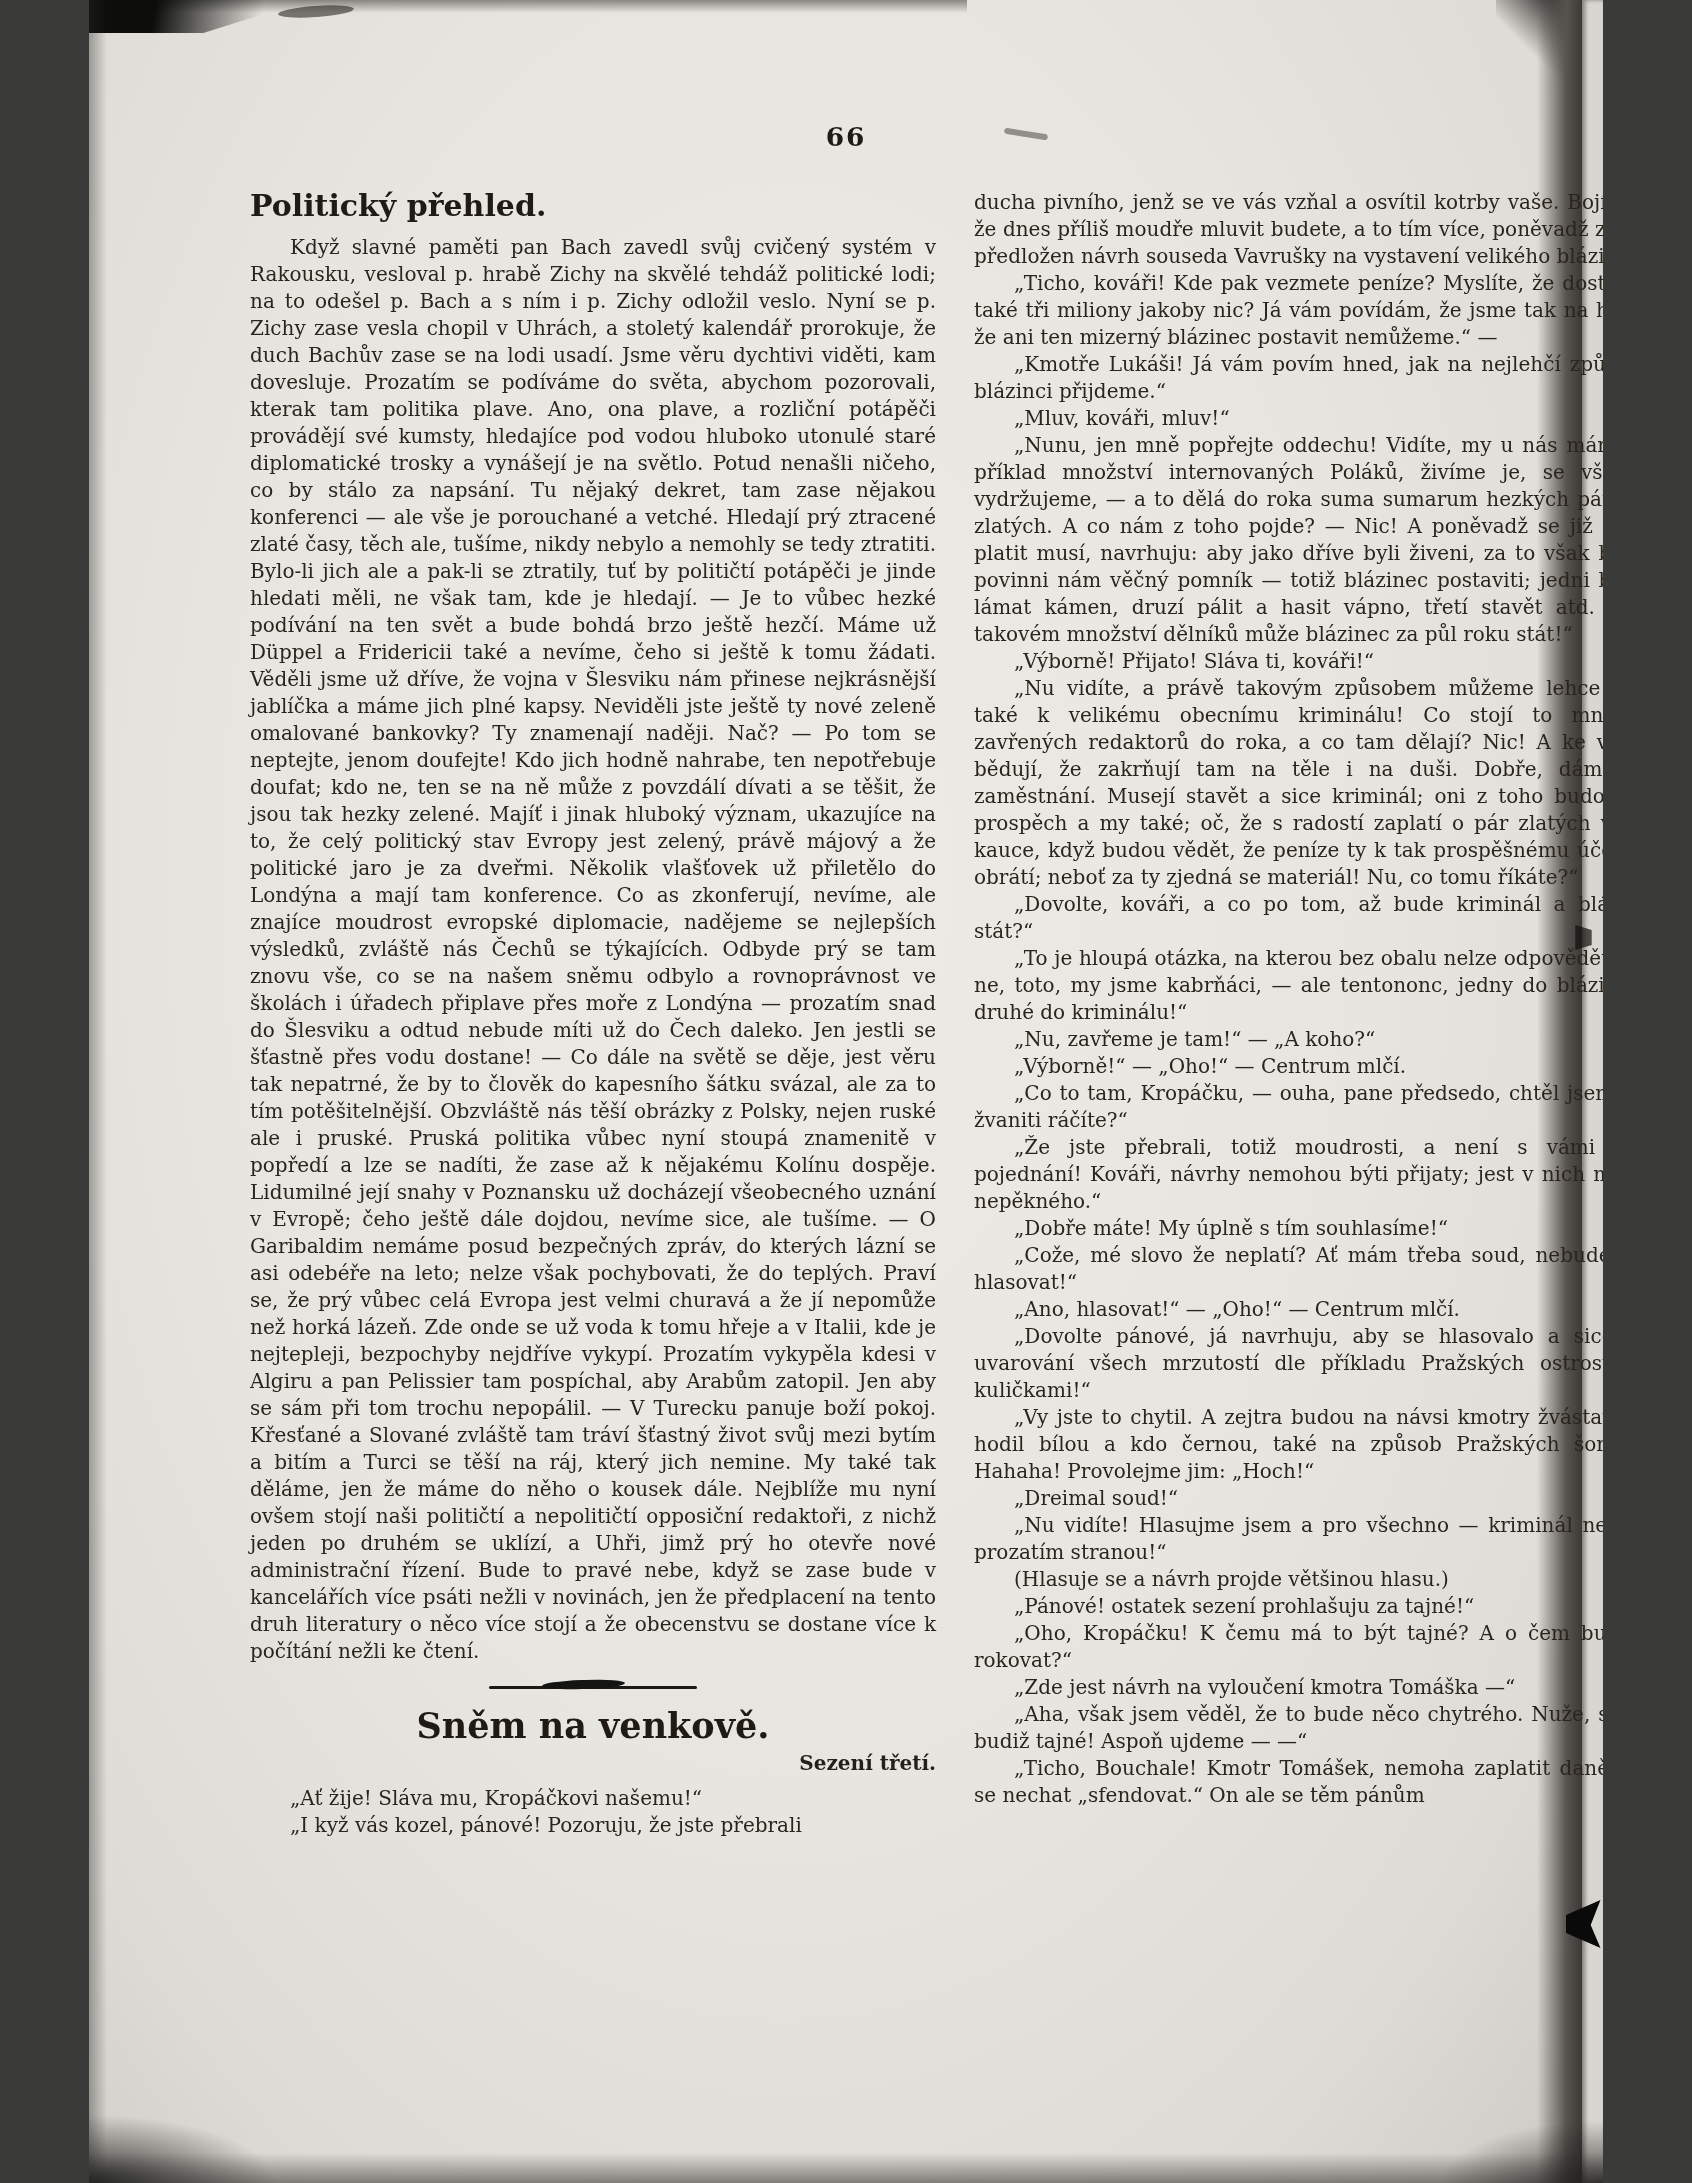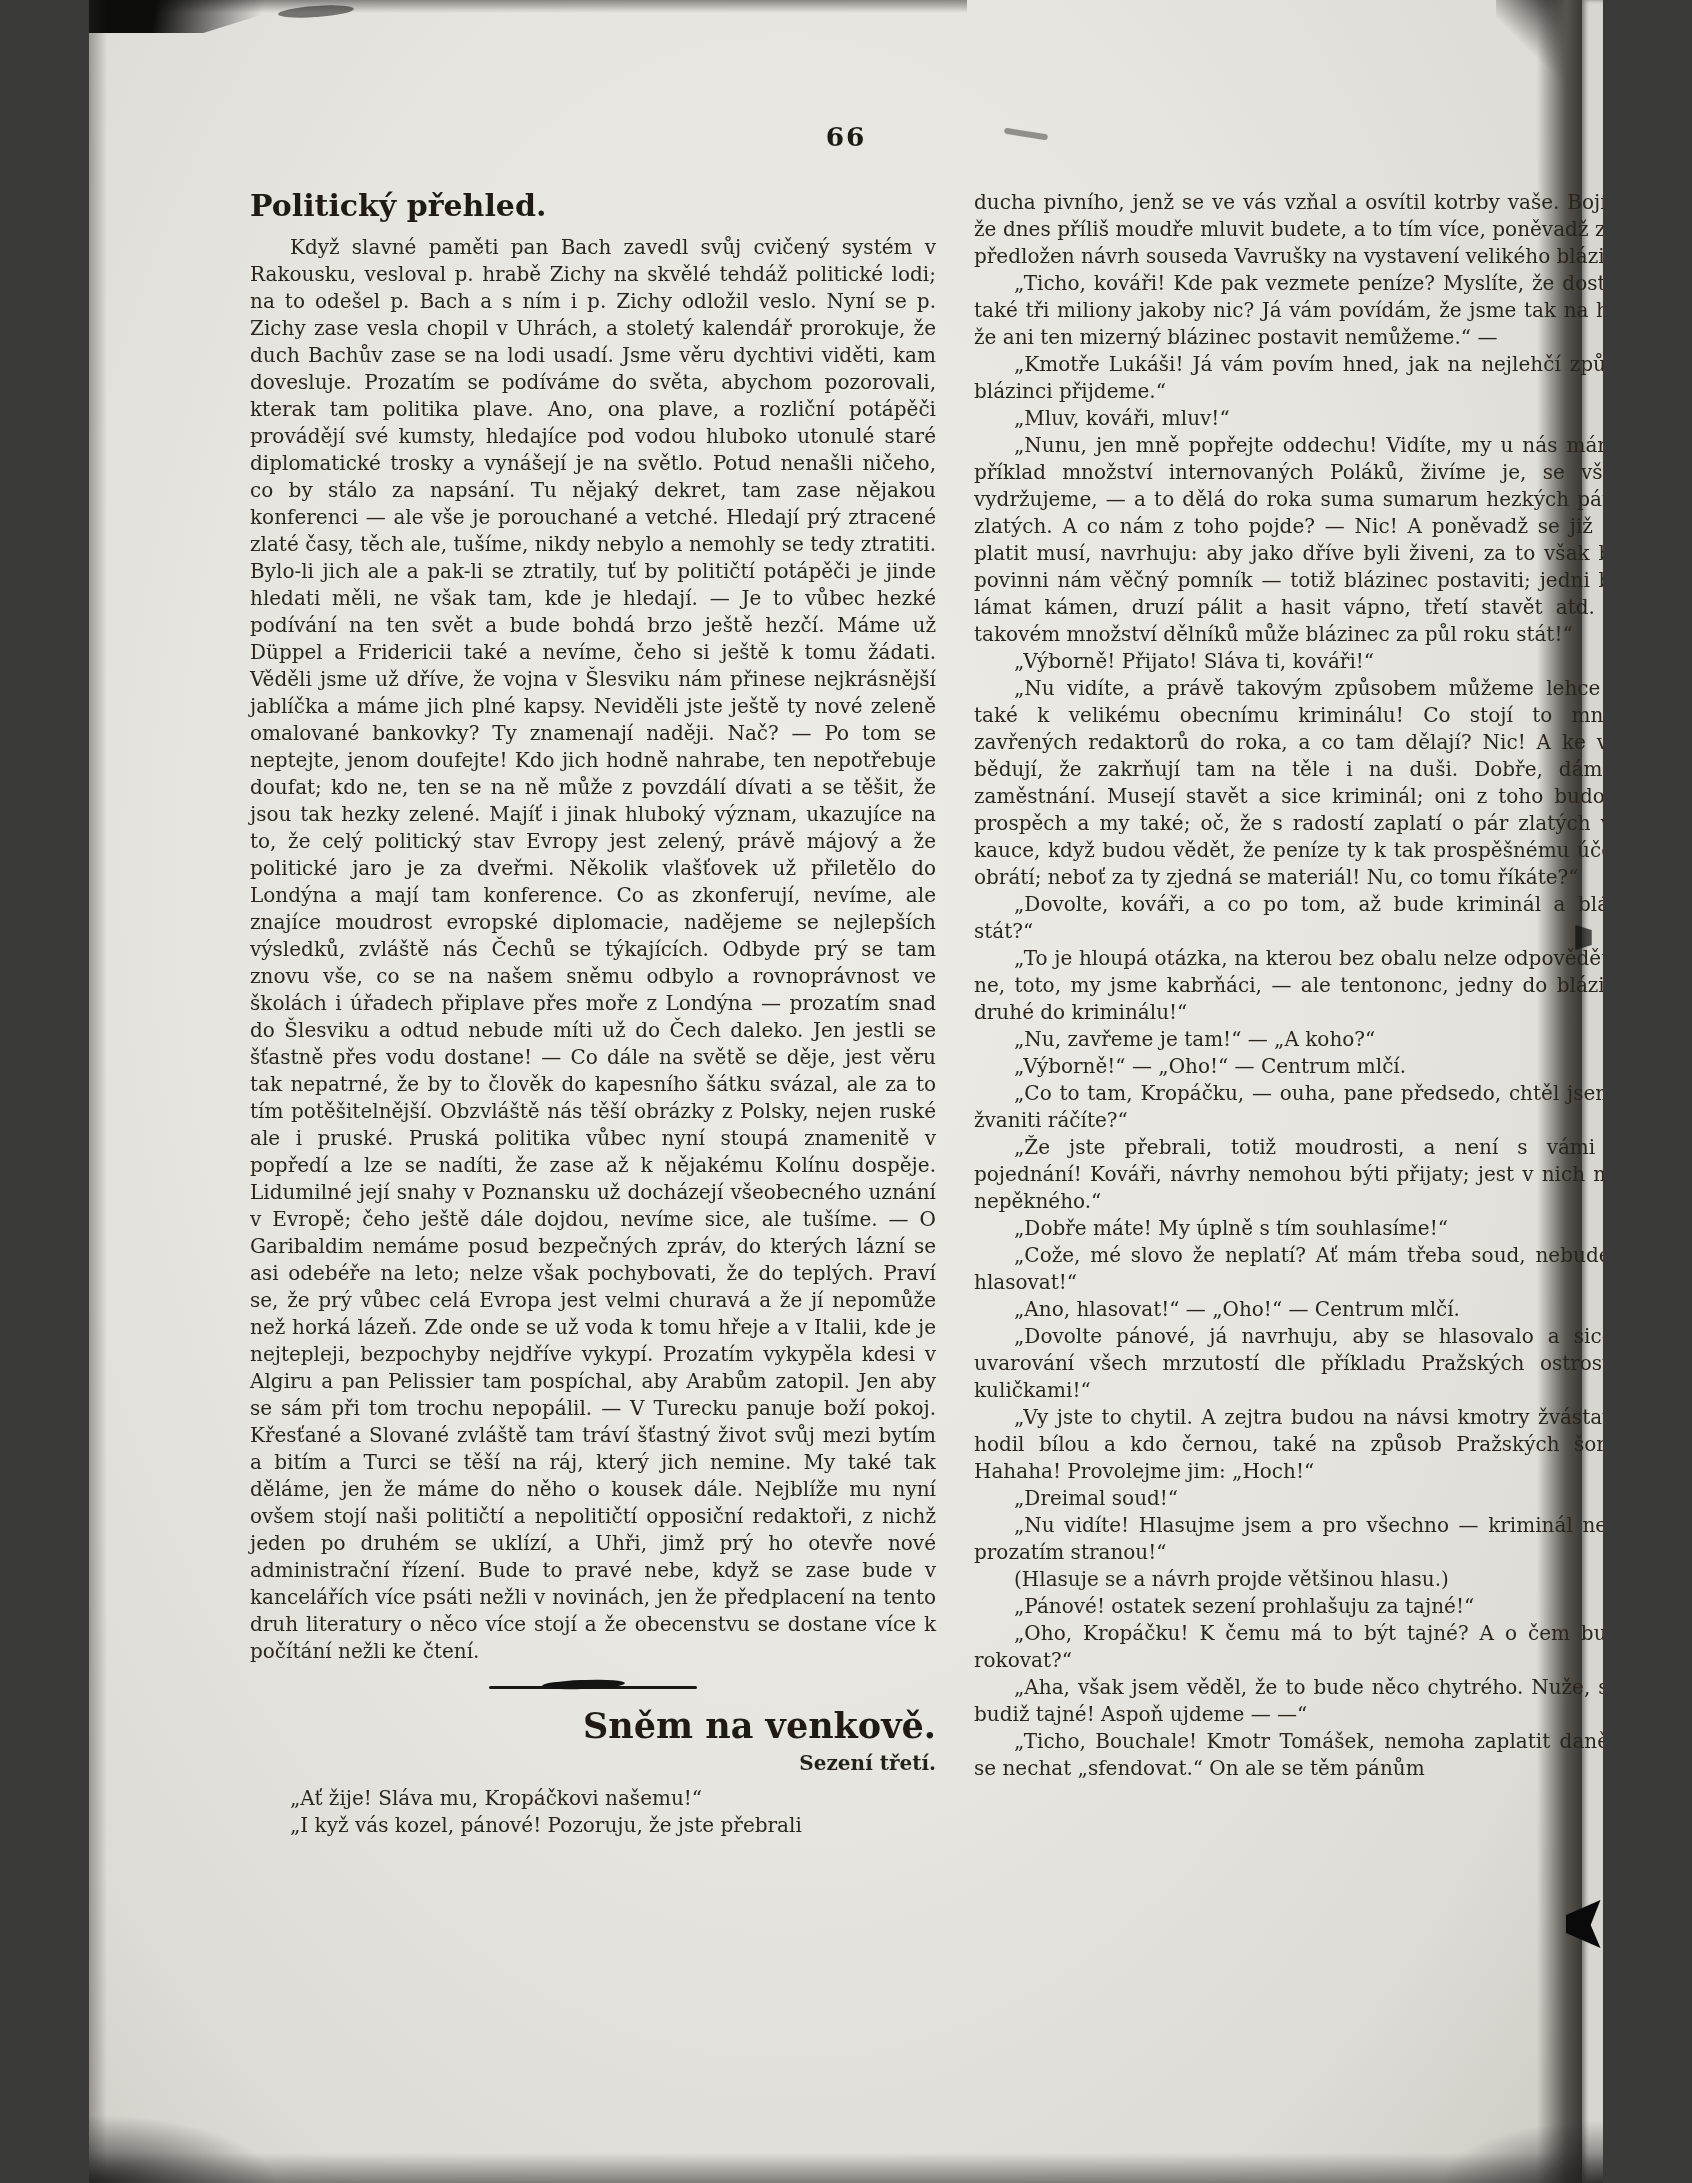--- a/index.html
+++ b/index.html
@@ -71,21 +71,21 @@
   .section-divider {
     width: 208px; height: 3.1px; margin: 21.4px auto 17.6px auto;
     background: #191917; border-radius: 1.9px; position: relative;
   }
   .section-divider::after {
     content: ""; position: absolute; left: 53px; top: -5.7px;
     width: 83px; height: 9.4px; background: #141412;
     border-radius: 50%; transform: rotate(-2deg);
   }
   .article2-title {
-    margin: 0; text-align: right; text-indent: 0;
+    margin: 0; text-align: center; text-indent: 0;
     font-weight: bold; font-size: 35px; line-height: 1.1; color: #1f1a13;
   }
   .article2-subtitle {
     margin: 5px 0 7.6px 0; text-align: right; text-indent: 0;
     font-weight: bold; font-size: 20px; color: #241f18;
   }
 </style>
 </head>
 <body>
 
@@ -136,18 +136,19 @@
     <p>„Dobře máte! My úplně s tím souhlasíme!“</p>
     <p>„Cože, mé slovo že neplatí? Ať mám třeba soud, nebude-li se hlasovat!“</p>
     <p>„Ano, hlasovat!“ — „Oho!“ — Centrum mlčí.</p>
     <p>„Dovolte pánové, já navrhuju, aby se hlasovalo a sice pro uvarování všech mrzutostí dle příkladu Pražských ostrostřelců kuličkami!“</p>
     <p>„Vy jste to chytil. A zejtra budou na návsi kmotry žvástat, kdo hodil bílou a kdo černou, také na způsob Pražských šorfšíců! Hahaha! Provolejme jim: „Hoch!“</p>
     <p>„Dreimal soud!“</p>
     <p>„Nu vidíte! Hlasujme jsem a pro všechno — kriminál nechme prozatím stranou!“</p>
     <p>(Hlasuje se a návrh projde většinou hlasu.)</p>
     <p>„Pánové! ostatek sezení prohlašuju za tajné!“</p>
     <p>„Oho, Kropáčku! K čemu má to být tajné? A o čem budeme rokovat?“</p>
+    <p>„Zde jest návrh na vyloučení kmotra Tomáška —“</p>
     <p>„Aha, však jsem věděl, že to bude něco chytrého. Nuže, sezení budiž tajné! Aspoň ujdeme — —“</p>
     <p>„Ticho, Bouchale! Kmotr Tomášek, nemoha zaplatit daně, měl se nechat „sfendovat.“ On ale se těm pánům</p>
   </div>
 
 </div>
 
 
 </body></html>

